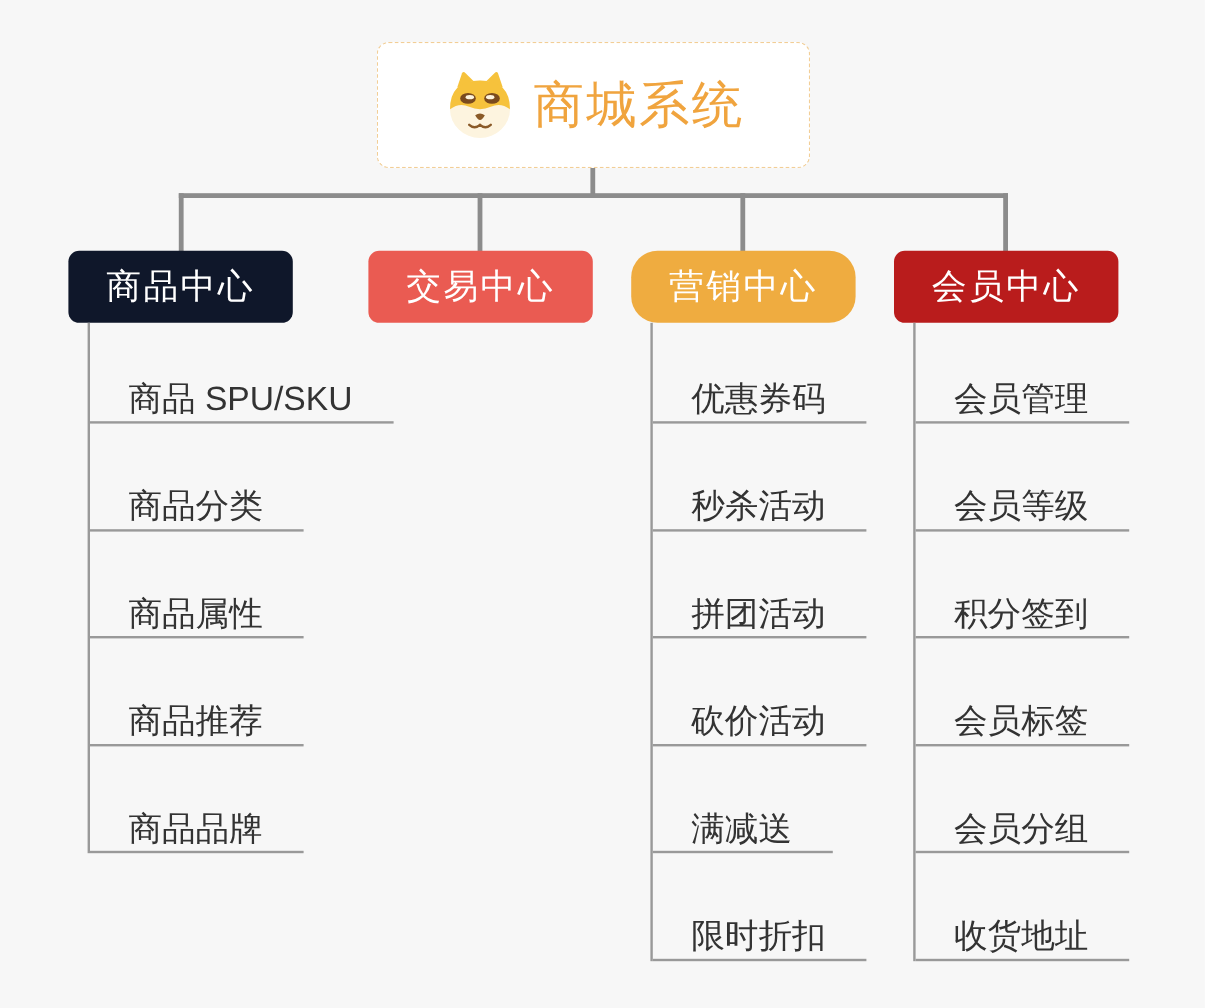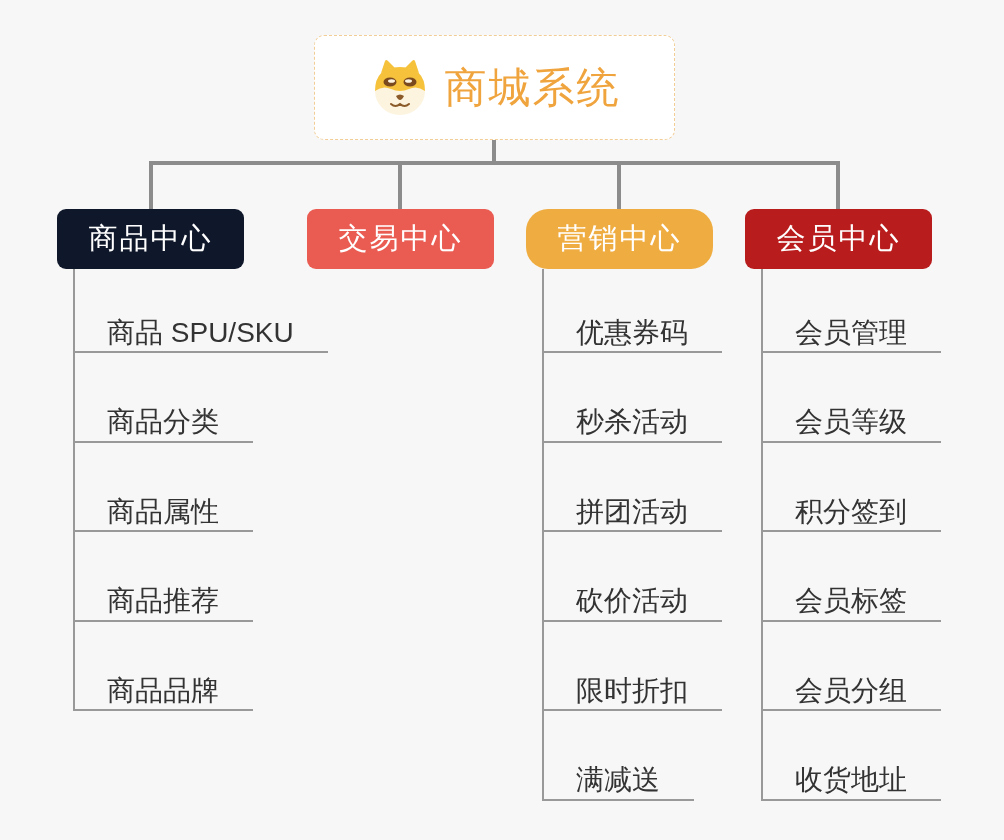--- a/index.html
+++ b/index.html
@@ -135,22 +135,22 @@
     <div class="branch-node" style="background-color: rgb(234, 91, 82);">交易中心</div>
   </div>
 
   <div class="branch-column col-2">
     <div class="branch-node" style="background-color: rgb(239, 172, 64); border-radius: 22px;">营销中心</div>
     <div class="leaf-list">
       <div class="leaf">优惠券码</div>
       <div class="leaf">秒杀活动</div>
       <div class="leaf">拼团活动</div>
       <div class="leaf">砍价活动</div>
+      <div class="leaf">满减送</div>
       <div class="leaf">限时折扣</div>
-      <div class="leaf">满减送</div>
     </div>
   </div>
 
   <div class="branch-column col-3">
     <div class="branch-node" style="background-color: #b91c1c;">会员中心</div>
     <div class="leaf-list">
       <div class="leaf">会员管理</div>
       <div class="leaf">会员等级</div>
       <div class="leaf">积分签到</div>
       <div class="leaf">会员标签</div>

